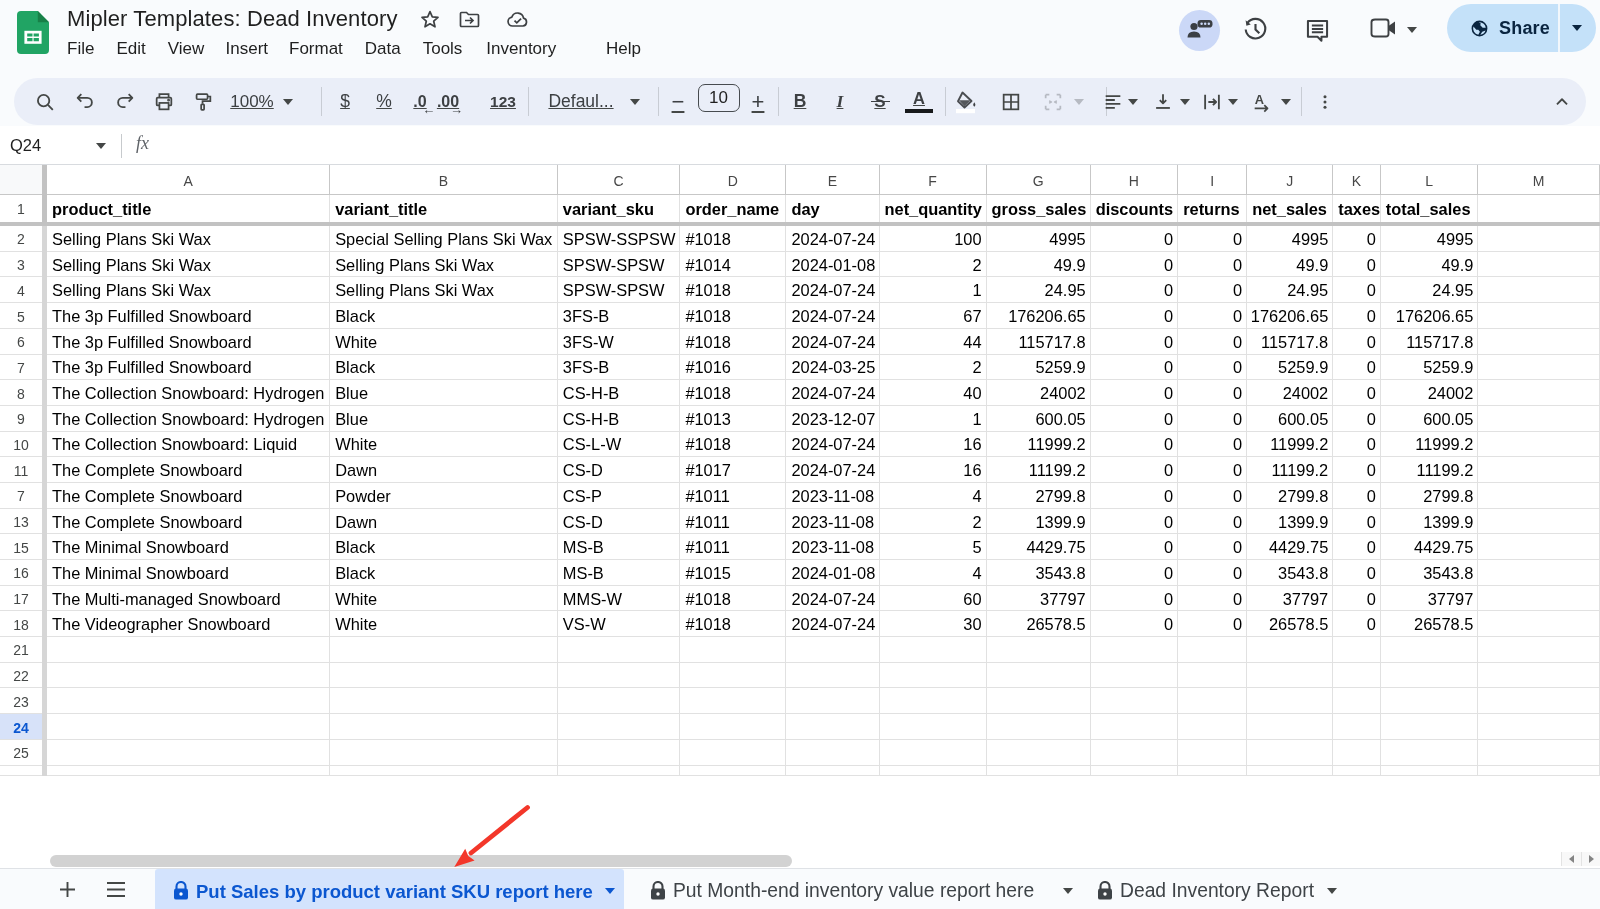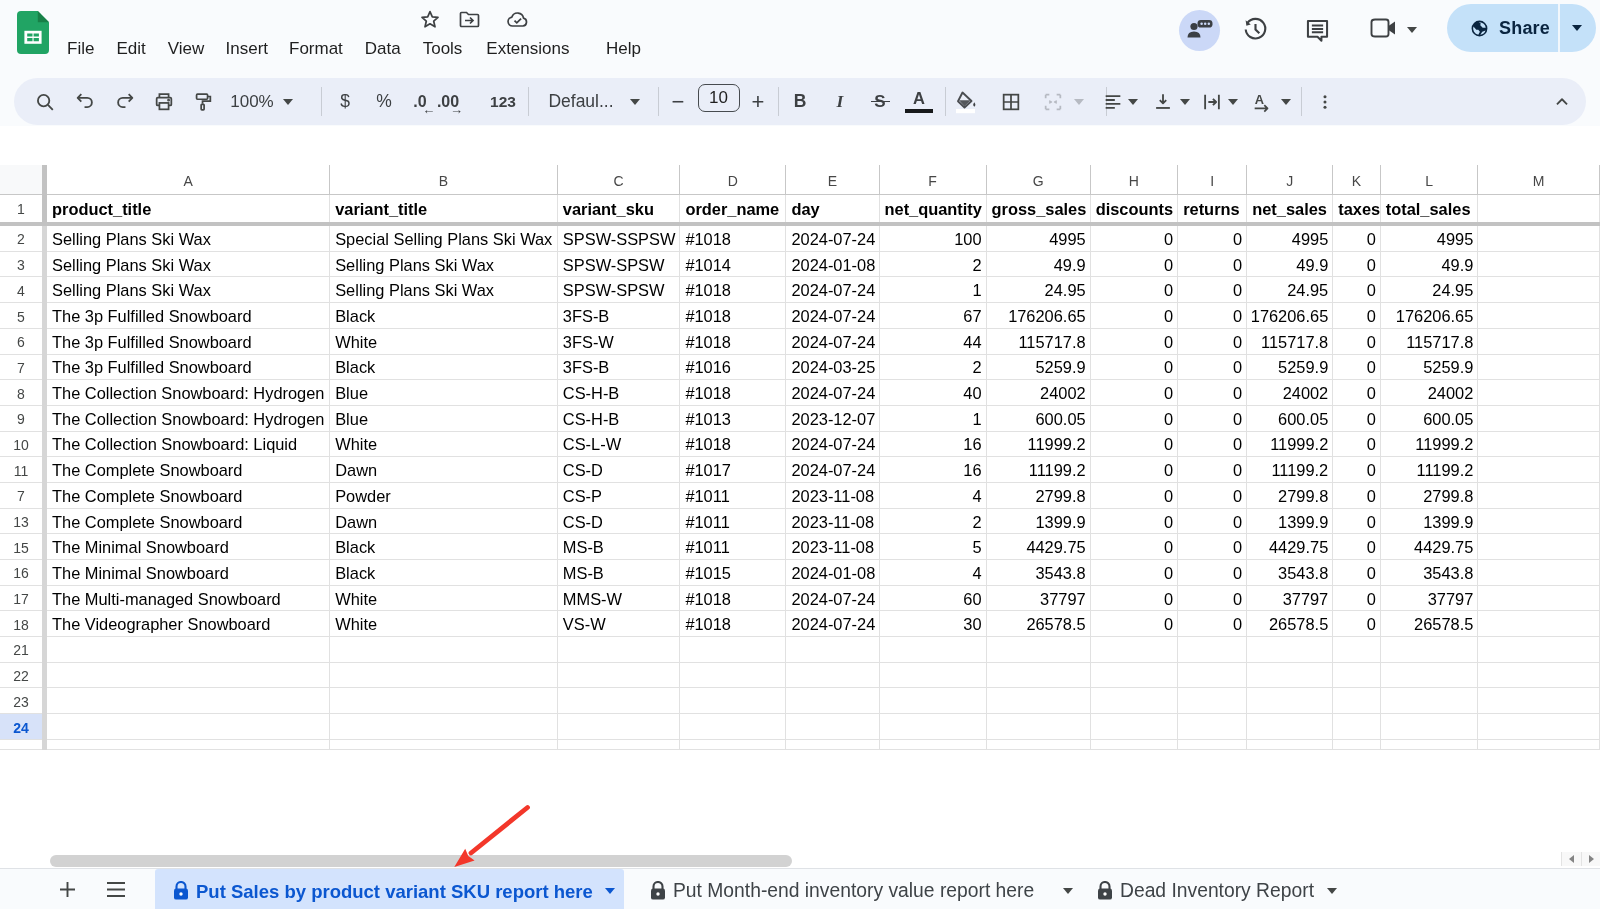--- a/index.html
+++ b/index.html
@@ -4,21 +4,21 @@
 html,body{width:1600px;height:909px;overflow:hidden;background:#fff;
  font-family:"Liberation Sans",sans-serif;}
 .abs{position:absolute;}
 #stage{position:relative;width:1600px;height:909px;}
 
 #tophead{position:absolute;left:0;top:0;width:1600px;height:126px;background:#f9fbfd;}
 #title{position:absolute;left:67px;top:6px;font-size:22px;color:#1f1f1f;letter-spacing:.1px;}
 .menuitem{position:absolute;top:39px;font-size:17px;color:#1f1f1f;}
 
 #pill{position:absolute;left:14px;top:78px;width:1572px;height:47px;background:#eaeef8;border-radius:24px;}
-.ti{position:absolute;top:0;height:47px;display:flex;align-items:center;justify-content:center;color:#444746;}
+.ti{position:absolute;top:0;height:47px;display:flex;align-items:center;justify-content:center;color:#444746;text-decoration:underline;}
 .tdiv{position:absolute;top:9px;width:1px;height:29px;background:#c8ccd4;}
 .caret{display:inline-block;width:0;height:0;border-left:5px solid transparent;border-right:5px solid transparent;border-top:6px solid #444746;}
 .caretb{border-top-color:#0b57d0;}
 .caretg{border-top-color:#b6bac2;}
 
 #fbar{position:absolute;left:0;top:126px;width:1600px;height:39px;background:#fff;border-bottom:1px solid #d8dbdf;}
 
 table{border-collapse:separate;border-spacing:0;table-layout:fixed;}
 td{overflow:hidden;white-space:nowrap;font-size:16.4px;color:#000;vertical-align:middle;padding-top:2px;}
 td.gl{border-right:1px solid #e1e1e1;border-bottom:1px solid #e1e1e1;}
@@ -33,39 +33,40 @@
 </style></head><body>
 <div id="stage">
 
 <div id="tophead"></div>
 <svg class="abs" style="left:17px;top:11px" width="32" height="43" viewBox="0 0 32 43">
 <path d="M4 0 L20.8 0 L32 11.2 L32 39 Q32 43 28 43 L4 43 Q0 43 0 39 L0 4 Q0 0 4 0 Z" fill="#21a464"></path>
 <path d="M20.8 0 L32 11.2 L20.8 11.2 Z" fill="#188048"></path>
 <path d="M7.4 19.8 h17.2 v13 h-17.2 Z" fill="#fff"></path>
 <path d="M10.2 22.4 h5.3 v3.2 h-5.3 Z M16.6 22.4 h5.3 v3.2 h-5.3 Z M10.2 27 h5.3 v3.2 h-5.3 Z M16.6 27 h5.3 v3.2 h-5.3 Z" fill="#21a464"></path>
 </svg>
+<div id="title">Mipler Templates: Dead Inventory</div>
 <svg class="abs" style="left:419px;top:8px" width="110" height="24" viewBox="0 0 110 24" fill="none" stroke="#3d4043" stroke-width="1.7">
 <path d="M11 3.6 L13.3 8.9 L19 9.4 L14.7 13.2 L16 18.8 L11 15.8 L6 18.8 L7.3 13.2 L3 9.4 L8.7 8.9 Z" stroke-linejoin="round"></path>
 <g transform="translate(39,0)">
 <path d="M2.5 5.5 Q2.5 4.5 3.5 4.5 L8.5 4.5 L10.5 6.5 L19.5 6.5 Q20.5 6.5 20.5 7.5 L20.5 17.5 Q20.5 18.5 19.5 18.5 L3.5 18.5 Q2.5 18.5 2.5 17.5 Z"></path>
 <path d="M7 12.5 h8 M12 9.5 l3 3 l-3 3"></path>
 </g>
 <g transform="translate(87,0)">
 <path d="M6.5 18 a4.5 4.5 0 0 1 -0.6 -8.95 a6 6 0 0 1 11.6 1.1 a4 4 0 0 1 -0.6 7.85 Z" stroke-linejoin="round"></path>
 <path d="M8.5 12.6 l2.3 2.3 l4.3 -4.3"></path>
 </g>
     </svg>
 <div class="menuitem" style="left:67px">File</div>
 <div class="menuitem" style="left:116.4px">Edit</div>
 <div class="menuitem" style="left:167.7px">View</div>
 <div class="menuitem" style="left:225.5px">Insert</div>
 <div class="menuitem" style="left:289px">Format</div>
 <div class="menuitem" style="left:364.8px">Data</div>
 <div class="menuitem" style="left:422.7px">Tools</div>
-<div class="menuitem" style="left:486.3px">Extensions</div>
+<div class="menuitem" style="left:486.3px">Inventory</div>
 <div class="menuitem" style="left:606px">Help</div>
 <div class="abs" style="left:1179px;top:10px;width:41px;height:41px;border-radius:50%;background:#cbd8f7;"></div>
 <svg class="abs" style="left:1186px;top:17px" width="28" height="27" viewBox="0 0 28 27">
 <circle cx="8" cy="9.5" r="3.6" fill="#3b3f44"></circle>
 <path d="M1.5 20.5 Q1.5 14.5 8 14.5 Q14.5 14.5 14.5 20.5 Z" fill="#3b3f44"></path>
 <rect x="11.5" y="3" width="15" height="7.6" rx="3.4" fill="#3b3f44"></rect>
 <circle cx="15.6" cy="6.8" r="1.25" fill="#cbd8f7"></circle>
       <circle cx="19.2" cy="6.8" r="1.25" fill="#cbd8f7"></circle>
       <circle cx="22.8" cy="6.8" r="1.25" fill="#cbd8f7"></circle>
 </svg>
@@ -243,20 +244,26 @@
           <circle cx="10" cy="10" r="1.9"></circle>
           <circle cx="10" cy="16.5" r="1.9"></circle>
         </svg>
       </div>
 <div class="ti" style="left:1536.0px;width:24px">
         <svg width="22" height="22" viewBox="0 0 24 24" fill="none" stroke="#444746" stroke-width="2">
           <path d="M6.5 14.5 L12 9 L17.5 14.5" stroke-linejoin="round"></path>
         </svg>
       </div>
 </div>
+<div id="fbar">
+<div class="abs" style="left:10px;top:10px;font-size:16.5px;color:#1f1f1f">Q24</div>
+<span class="caret abs" style="left:96px;top:17px"></span>
+<div class="abs" style="left:121px;top:8px;width:1px;height:24px;background:#c7cacd"></div>
+<div class="abs" style="left:136px;top:7px;font-size:18px;font-style:italic;color:#5f6368;font-family:'Liberation Serif',serif">fx</div>
+</div>
 <table class="abs" style="left:0;top:165px;width:1600px">
 <colgroup>
         <col style="width:42px">
         <col style="width:5px">
         <col style="width:283px">
         <col style="width:227.5px">
         <col style="width:122.5px">
         <col style="width:106px">
         <col style="width:93px">
         <col style="width:107px">
@@ -624,20 +631,37 @@
           <td class="gl"></td>
           <td class="gl"></td>
           <td class="gl"></td>
           <td class="gl"></td>
           <td class="gl"></td>
           <td class="gl"></td>
           <td class="gl"></td>
         </tr>
 <tr style="height:25.7px">
           <td class="rn" style="background:#d7e2f9;color:#0b57d0;font-weight:bold;">24</td>
+          <td style="background:#d6d6d6"></td>
+          <td class="gl"></td>
+          <td class="gl"></td>
+          <td class="gl"></td>
+          <td class="gl"></td>
+          <td class="gl"></td>
+          <td class="gl"></td>
+          <td class="gl"></td>
+          <td class="gl"></td>
+          <td class="gl"></td>
+          <td class="gl"></td>
+          <td class="gl"></td>
+          <td class="gl"></td>
+          <td class="gl"></td>
+        </tr>
+<tr style="height:25.7px">
+          <td class="rn" style="">25</td>
           <td style="background:#d6d6d6"></td>
           <td class="gl"></td>
           <td class="gl"></td>
           <td class="gl"></td>
           <td class="gl"></td>
           <td class="gl"></td>
           <td class="gl"></td>
           <td class="gl"></td>
           <td class="gl"></td>
           <td class="gl"></td>

